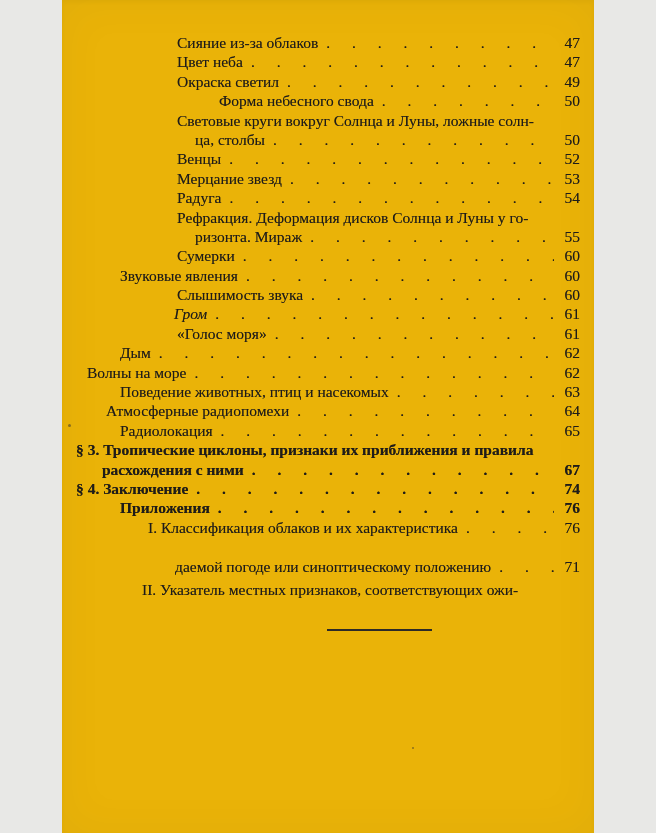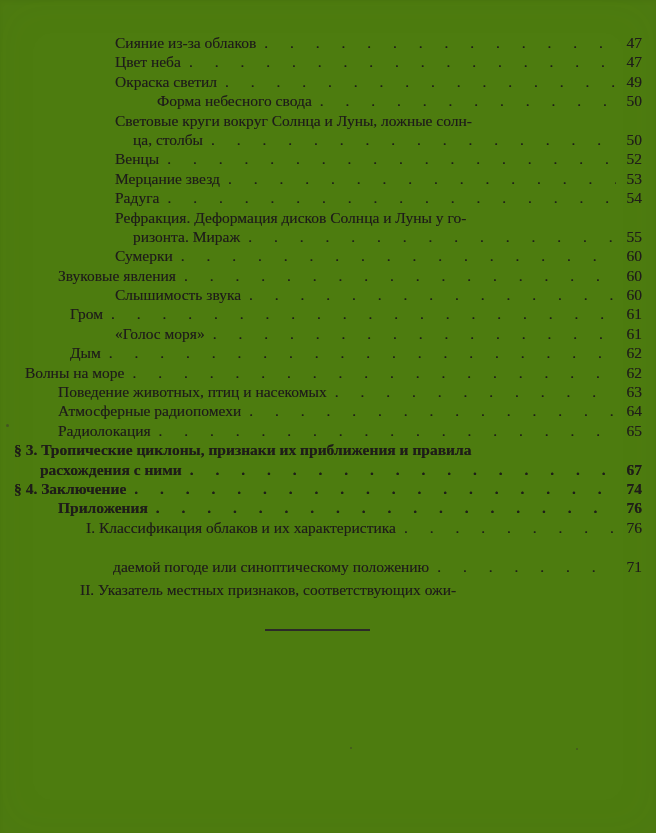--- a/index.html
+++ b/index.html
@@ -2,24 +2,24 @@
 <html><head>
 <meta charset="utf-8">
 <style>
   html, body {
     margin: 0;
     padding: 0;
     background: #e8e8e6;
   }
   .page {
     position: relative;
-    width: 656px;
+    width: 532px;
     height: 833px;
     margin: 0 auto;
-    background: #4d7c0f;
+    background: #eab308;
     box-shadow: inset 0 0 45px rgba(90,85,70,0.06), inset 0 2px 5px rgba(0,0,0,0.04);
     overflow: hidden;
     font-family: "Liberation Serif", "DejaVu Serif", serif;
     color: #1e1c1a;
   }
   .toc {
     padding-top: 33px;
     padding-right: 14px;
   }
   .row {
@@ -138,46 +138,46 @@
         <span class="txt" style="padding-left: 58px;">Звуковые явления</span>
         <span class="leader">. . . . . . . . . . . . . . . . . . . . . . . . . . . . . . . . . . . . . . . . . . . . .</span>
         <span class="pg">60</span>
       </div>
       <div class="row">
         <span class="txt" style="padding-left: 115px;">Слышимость звука</span>
         <span class="leader">. . . . . . . . . . . . . . . . . . . . . . . . . . . . . . . . . . . . . . . . . . . . .</span>
         <span class="pg">60</span>
       </div>
       <div class="row">
-        <span class="txt" style="padding-left: 70px;">Гром</span>
+        <span class="txt" style="padding-left: 112px; font-style: italic;">Гром</span>
         <span class="leader">. . . . . . . . . . . . . . . . . . . . . . . . . . . . . . . . . . . . . . . . . . . . .</span>
         <span class="pg">61</span>
       </div>
       <div class="row">
         <span class="txt" style="padding-left: 115px;">«Голос моря»</span>
         <span class="leader">. . . . . . . . . . . . . . . . . . . . . . . . . . . . . . . . . . . . . . . . . . . . .</span>
         <span class="pg">61</span>
       </div>
       <div class="row">
-        <span class="txt" style="padding-left: 58px; margin-left: 12px;">Дым</span>
+        <span class="txt" style="padding-left: 58px;">Дым</span>
         <span class="leader">. . . . . . . . . . . . . . . . . . . . . . . . . . . . . . . . . . . . . . . . . . . . .</span>
         <span class="pg">62</span>
       </div>
       <div class="row">
         <span class="txt" style="padding-left: 25px;">Волны на море</span>
         <span class="leader">. . . . . . . . . . . . . . . . . . . . . . . . . . . . . . . . . . . . . . . . . . . . .</span>
         <span class="pg">62</span>
       </div>
       <div class="row">
         <span class="txt" style="padding-left: 58px;">Поведение животных, птиц и насекомых</span>
         <span class="leader">. . . . . . . . . . . . . . . . . . . . . . . . . . . . . . . . . . . . . . . . . . . . .</span>
         <span class="pg">63</span>
       </div>
       <div class="row">
-        <span class="txt" style="padding-left: 58px;">Атмосферные радиопомехи</span>
+        <span class="txt" style="padding-left: 44px;">Атмосферные радиопомехи</span>
         <span class="leader">. . . . . . . . . . . . . . . . . . . . . . . . . . . . . . . . . . . . . . . . . . . . .</span>
         <span class="pg">64</span>
       </div>
       <div class="row">
         <span class="txt" style="padding-left: 58px;">Радиолокация</span>
         <span class="leader">. . . . . . . . . . . . . . . . . . . . . . . . . . . . . . . . . . . . . . . . . . . . .</span>
         <span class="pg">65</span>
       </div>
       <div class="row bold">
         <span class="txt" style="padding-left: 14px;">§ 3. Тропические циклоны, признаки их приближения и правила</span>

